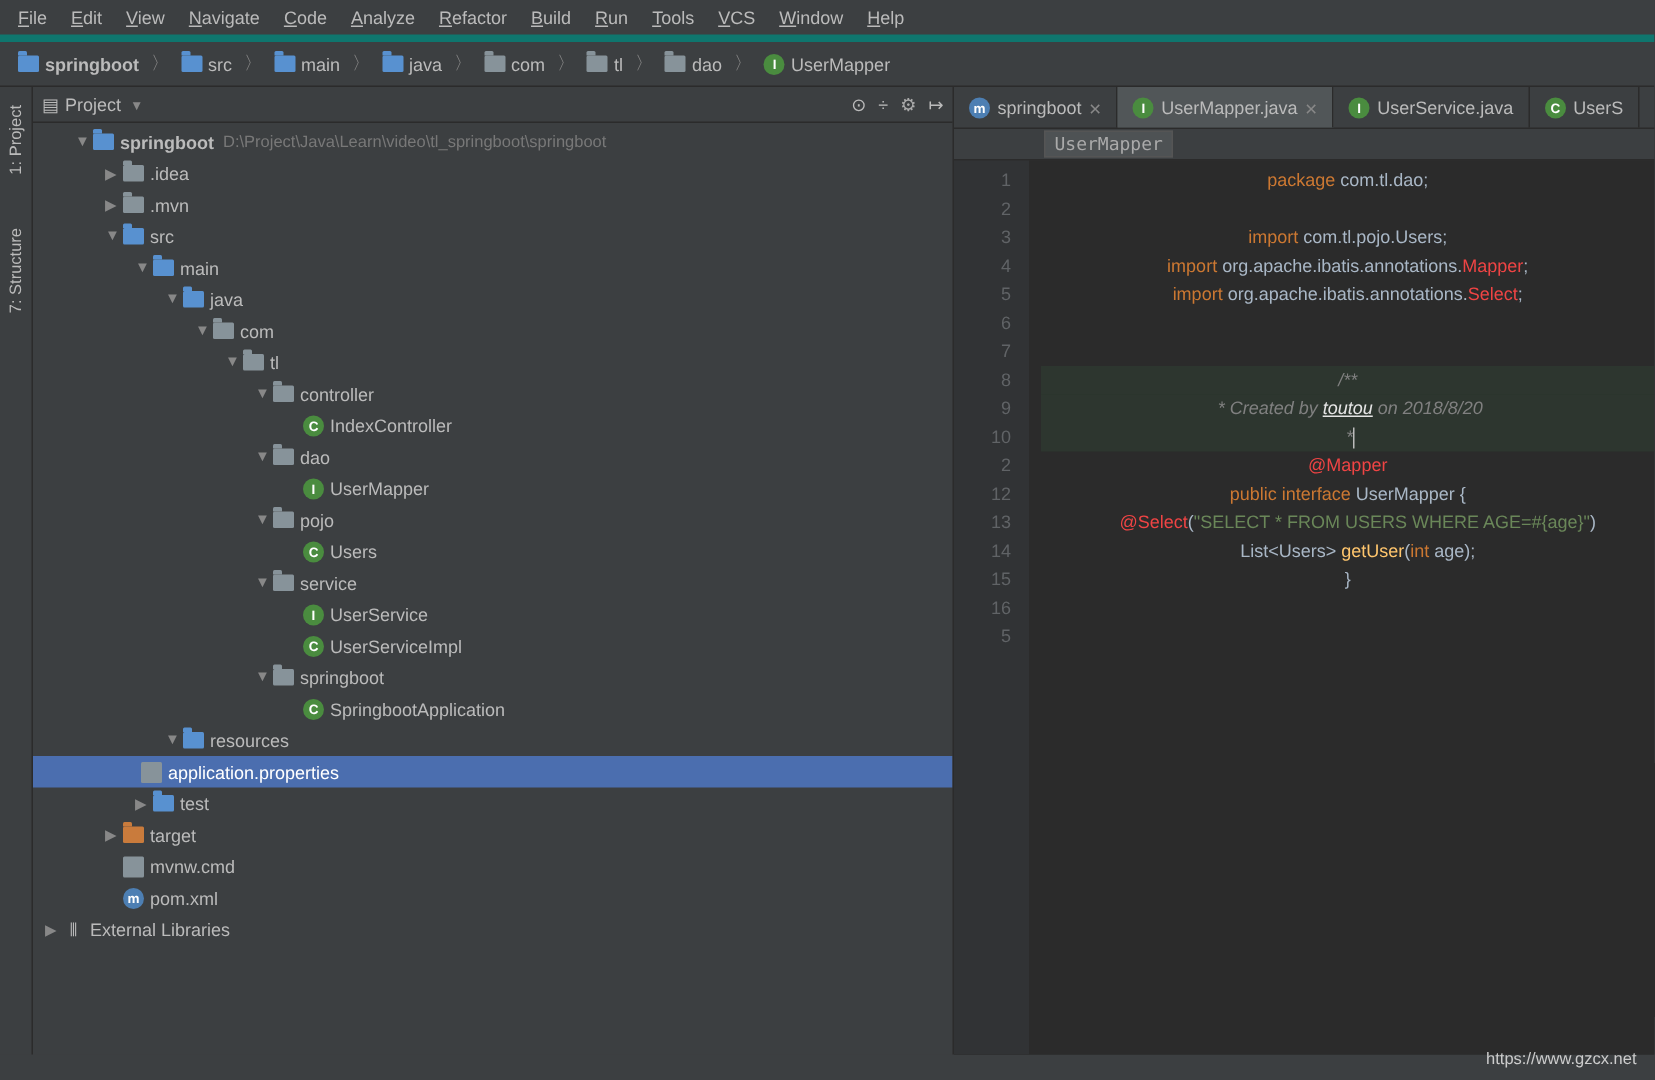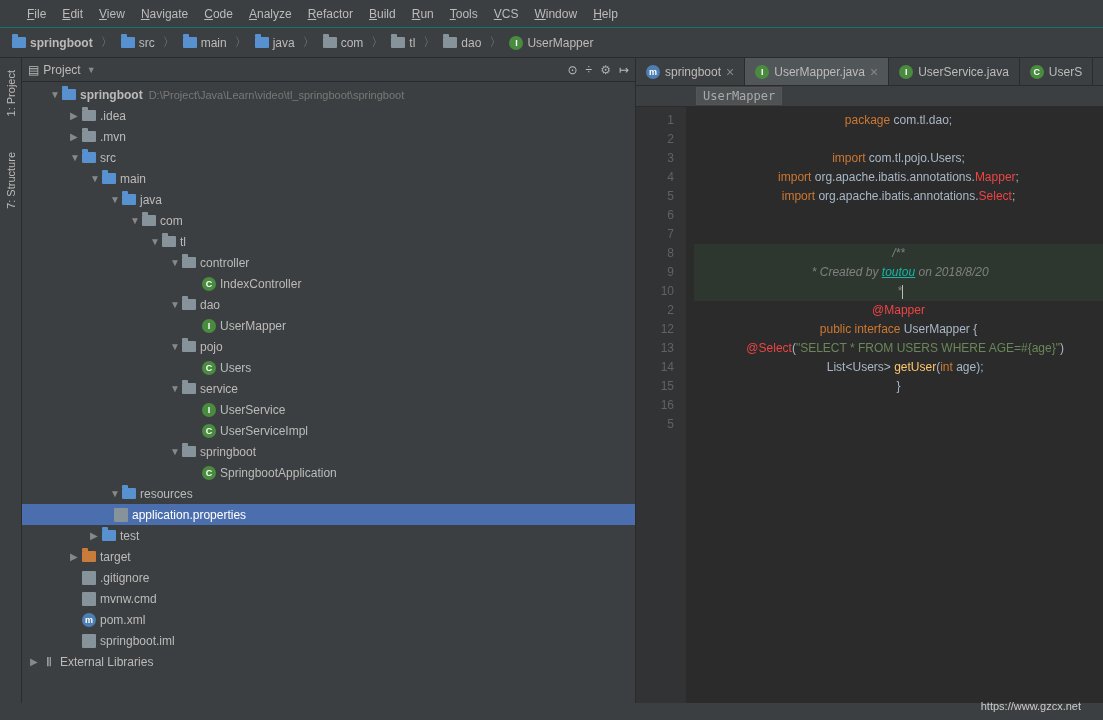--- a/index.html
+++ b/index.html
@@ -1,17 +1,17 @@
 <!DOCTYPE html>
 <html><head>
 <meta charset="utf-8">
 <style>
 * { margin: 0; padding: 0; box-sizing: border-box; font-family: "Segoe UI", sans-serif; font-size: 12px; }
 body { background: #3c3f41; color: #bbbbbb; width: 1103px; height: 720px; overflow: hidden; position: relative; }
-.menubar { display: flex; background: #3c3f41; border-bottom: 1px solid #0f766e; height: 28px; align-items: center; padding-left: 19px; }
+.menubar { display: flex; background: #3c3f41; border-bottom: 5px solid #0f766e; height: 28px; align-items: center; padding-left: 4px; }
 .menu-item { padding: 4px 8px; cursor: pointer; }
 .menu-item u { text-decoration: underline; }
 .breadcrumb { display: flex; align-items: center; background: #3c3f41; border-bottom: 1px solid #2b2b2b; height: 30px; padding-left: 8px; gap: 2px; }
 .bc-item { display: flex; align-items: center; gap: 4px; padding: 2px 4px; }
 .bc-sep { color: #888; padding: 0 2px; }
 .icon { width: 14px; height: 14px; display: inline-flex; align-items: center; justify-content: center; }
 .folder-icon { background: #87939a; width: 14px; height: 11px; border-radius: 1px; position: relative; }
 .folder-icon::before { content: ""; position: absolute; top: -3px; left: 0; width: 6px; height: 3px; background: #87939a; border-radius: 1px 1px 0 0; }
 .folder-blue { background: #5891d0; }
 .folder-blue::before { background: #5891d0; }
@@ -45,24 +45,24 @@
 .gutter div { height: 19px; line-height: 19px; }
 .code-lines { flex: 1; padding-top: 4px; padding-left: 8px; text-align: center; }
 .code-lines > div { height: 19px; line-height: 19px; white-space: pre; }
 .kw { color: #cc7832; }
 .str { color: #6a8759; }
 .ann { color: #ef4444; }
 .cls { color: #a9b7c6; }
 .comment { color: #808080; font-style: italic; }
 .comment-block { background: #32593d40; display: inline-block; width: 100%; }
 .method { color: #ffc66d; }
-.url-link { color: #14b8a6; text-decoration: underline; }
+.url-link { color: #e5e5e5; text-decoration: underline; }
 .cursor { display: inline-block; width: 1px; height: 14px; background: #bbb; vertical-align: middle; }
 .file-icon { width: 14px; height: 14px; background: #87939a; border-radius: 1px; position: relative; }
-.footer { position: absolute; bottom: 8px; right: 22px; color: #ccc; font-size: 11px; }
+.footer { position: absolute; bottom: 8px; right: 12px; color: #ccc; font-size: 11px; }
 .gear-icon::after { content: "⚙"; color: #aaa; font-size: 12px; }
 .dropdown-arrow { font-size: 9px; color: #888; margin-left: 2px; }
 </style>
 </head>
 <body>
 
 <div class="menubar">
     <div class="menu-item"><u>F</u>ile</div>
     <div class="menu-item"><u>E</u>dit</div>
     <div class="menu-item"><u>V</u>iew</div>
@@ -279,66 +279,52 @@
             <span class="circle-icon circle-c">C</span>
             <span class="tree-label">SpringbootApplication</span>
           </div>
           <div class="tree-row" style="padding-left: 88px;">
             <span class="tree-arrow">▼</span>
             <span class="icon">
               <span class="folder-icon folder-blue"></span>
             </span>
             <span class="tree-label">resources</span>
           </div>
-          <div class="tree-row selected" style="padding-left: 80px;">
+          <div class="tree-row selected" style="padding-left: 60px;">
             <span class="tree-arrow"></span>
             <span class="icon">
               <span class="file-icon"></span>
             </span>
             <span class="tree-label">application.properties</span>
           </div>
           <div class="tree-row" style="padding-left: 68px;">
             <span class="tree-arrow">▶</span>
             <span class="icon">
               <span class="folder-icon folder-blue"></span>
             </span>
             <span class="tree-label">test</span>
           </div>
           <div class="tree-row" style="padding-left: 48px;">
             <span class="tree-arrow">▶</span>
             <span class="icon">
               <span class="folder-icon folder-orange"></span>
             </span>
             <span class="tree-label">target</span>
           </div>
-          <div class="tree-row" style="padding-left: 48px;">
-            <span class="tree-arrow"></span>
-            <span class="icon">
-              <span class="file-icon"></span>
-            </span>
-            <span class="tree-label">.gitignore</span>
-          </div>
           <div class="tree-row" style="padding-left: 48px; align-items: center;">
             <span class="tree-arrow"></span>
             <span class="icon">
               <span class="file-icon"></span>
             </span>
             <span class="tree-label">mvnw.cmd</span>
           </div>
           <div class="tree-row" style="padding-left: 48px;">
             <span class="tree-arrow"></span>
             <span class="circle-icon" style="background:#4d7fb3">m</span>
             <span class="tree-label">pom.xml</span>
-          </div>
-          <div class="tree-row" style="padding-left: 48px;">
-            <span class="tree-arrow"></span>
-            <span class="icon">
-              <span class="file-icon"></span>
-            </span>
-            <span class="tree-label">springboot.iml</span>
           </div>
         </div>
       <div class="tree-row" style="padding-left:8px">
         <span class="tree-arrow">▶</span>
         <span class="icon">⦀</span>
         <span class="tree-label">External Libraries</span>
       </div>
     </div>
   </div>
 

